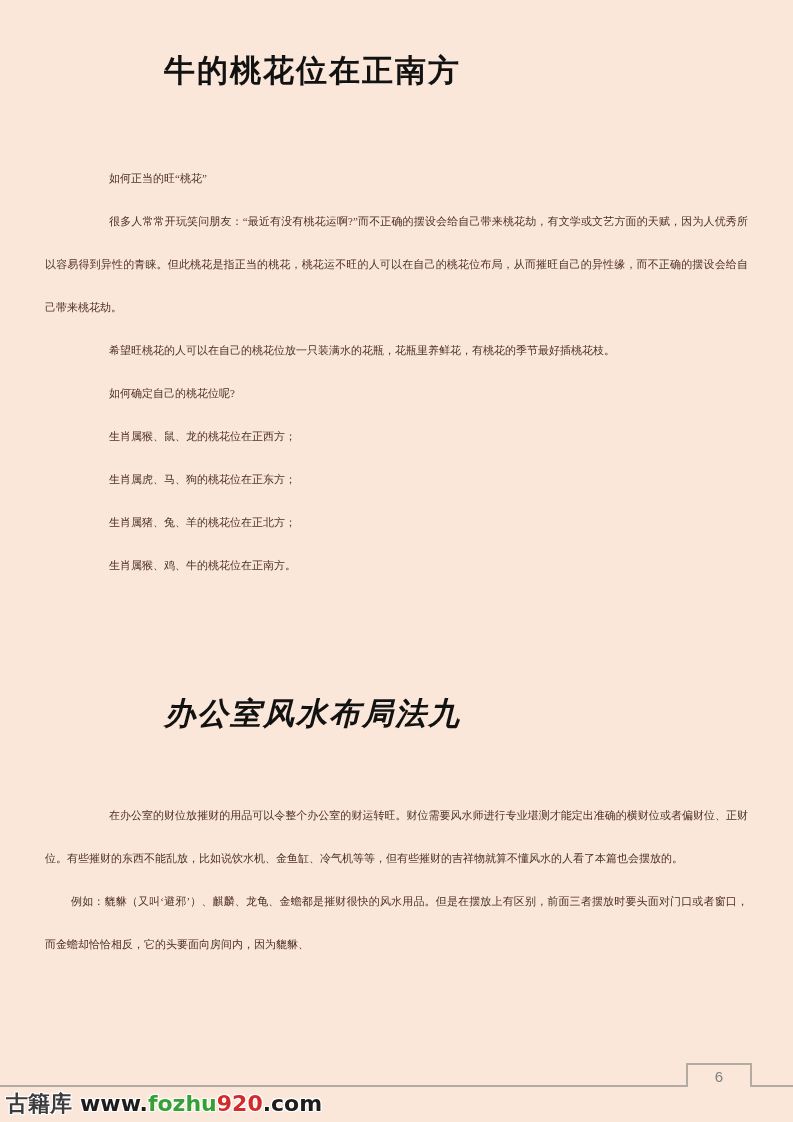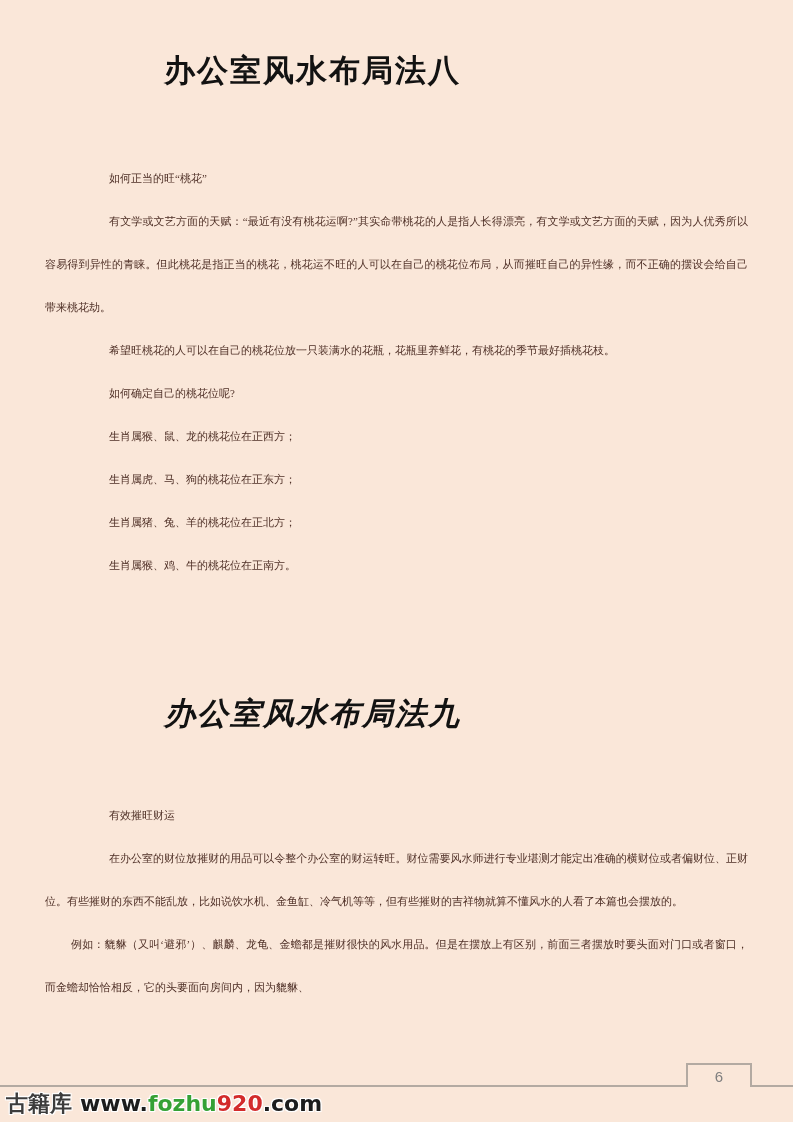--- a/index.html
+++ b/index.html
@@ -90,37 +90,36 @@
   .wm-www  { color: #1c1c1c; }
   .wm-green{ color: #35a135; margin-top: 40px; }
   .wm-red  { color: #d32b2b; }
   .wm-com  { color: #1c1c1c; }
 </style>
 </head>
 <body>
 
 <div class="page">
 
-  <h1 class="section-heading heading-1">办公室风水布局法八</h1>
+  <h1 class="section-heading heading-1">牛的桃花位在正南方</h1>
 
   <div class="section-body section-body-1">
     <p>如何正当的旺“桃花”</p>
-    <p>有文学或文艺方面的天赋：“最近有没有桃花运啊?”其实命带桃花的人是指人长得漂亮，有文学或文艺方面的天赋，因为人优秀所以容易得到异性的青睐。但此桃花是指正当的桃花，桃花运不旺的人可以在自己的桃花位布局，从而摧旺自己的异性缘，而不正确的摆设会给自己带来桃花劫。</p>
+    <p>很多人常常开玩笑问朋友：“最近有没有桃花运啊?”而不正确的摆设会给自己带来桃花劫，有文学或文艺方面的天赋，因为人优秀所以容易得到异性的青睐。但此桃花是指正当的桃花，桃花运不旺的人可以在自己的桃花位布局，从而摧旺自己的异性缘，而不正确的摆设会给自己带来桃花劫。</p>
     <p>希望旺桃花的人可以在自己的桃花位放一只装满水的花瓶，花瓶里养鲜花，有桃花的季节最好插桃花枝。</p>
     <p>如何确定自己的桃花位呢?</p>
     <p>生肖属猴、鼠、龙的桃花位在正西方；</p>
     <p>生肖属虎、马、狗的桃花位在正东方；</p>
     <p>生肖属猪、兔、羊的桃花位在正北方；</p>
     <p>生肖属猴、鸡、牛的桃花位在正南方。</p>
   </div>
 
   <h1 class="section-heading heading-2">办公室风水布局法九</h1>
 
   <div class="section-body section-body-2">
-    <p>有效摧旺财运</p>
     <p>在办公室的财位放摧财的用品可以令整个办公室的财运转旺。财位需要风水师进行专业堪测才能定出准确的横财位或者偏财位、正财位。有些摧财的东西不能乱放，比如说饮水机、金鱼缸、冷气机等等，但有些摧财的吉祥物就算不懂风水的人看了本篇也会摆放的。</p>
     <p class="small-indent">例如：貔貅（又叫‘避邪’）、麒麟、龙龟、金蟾都是摧财很快的风水用品。但是在摆放上有区别，前面三者摆放时要头面对门口或者窗口，而金蟾却恰恰相反，它的头要面向房间内，因为貔貅、</p>
   </div>
 
   <div class="footer-line footer-line-left"></div>
   <div class="footer-tab">
     <span>6</span>
   </div>
   <div class="footer-line footer-line-right"></div>
 

